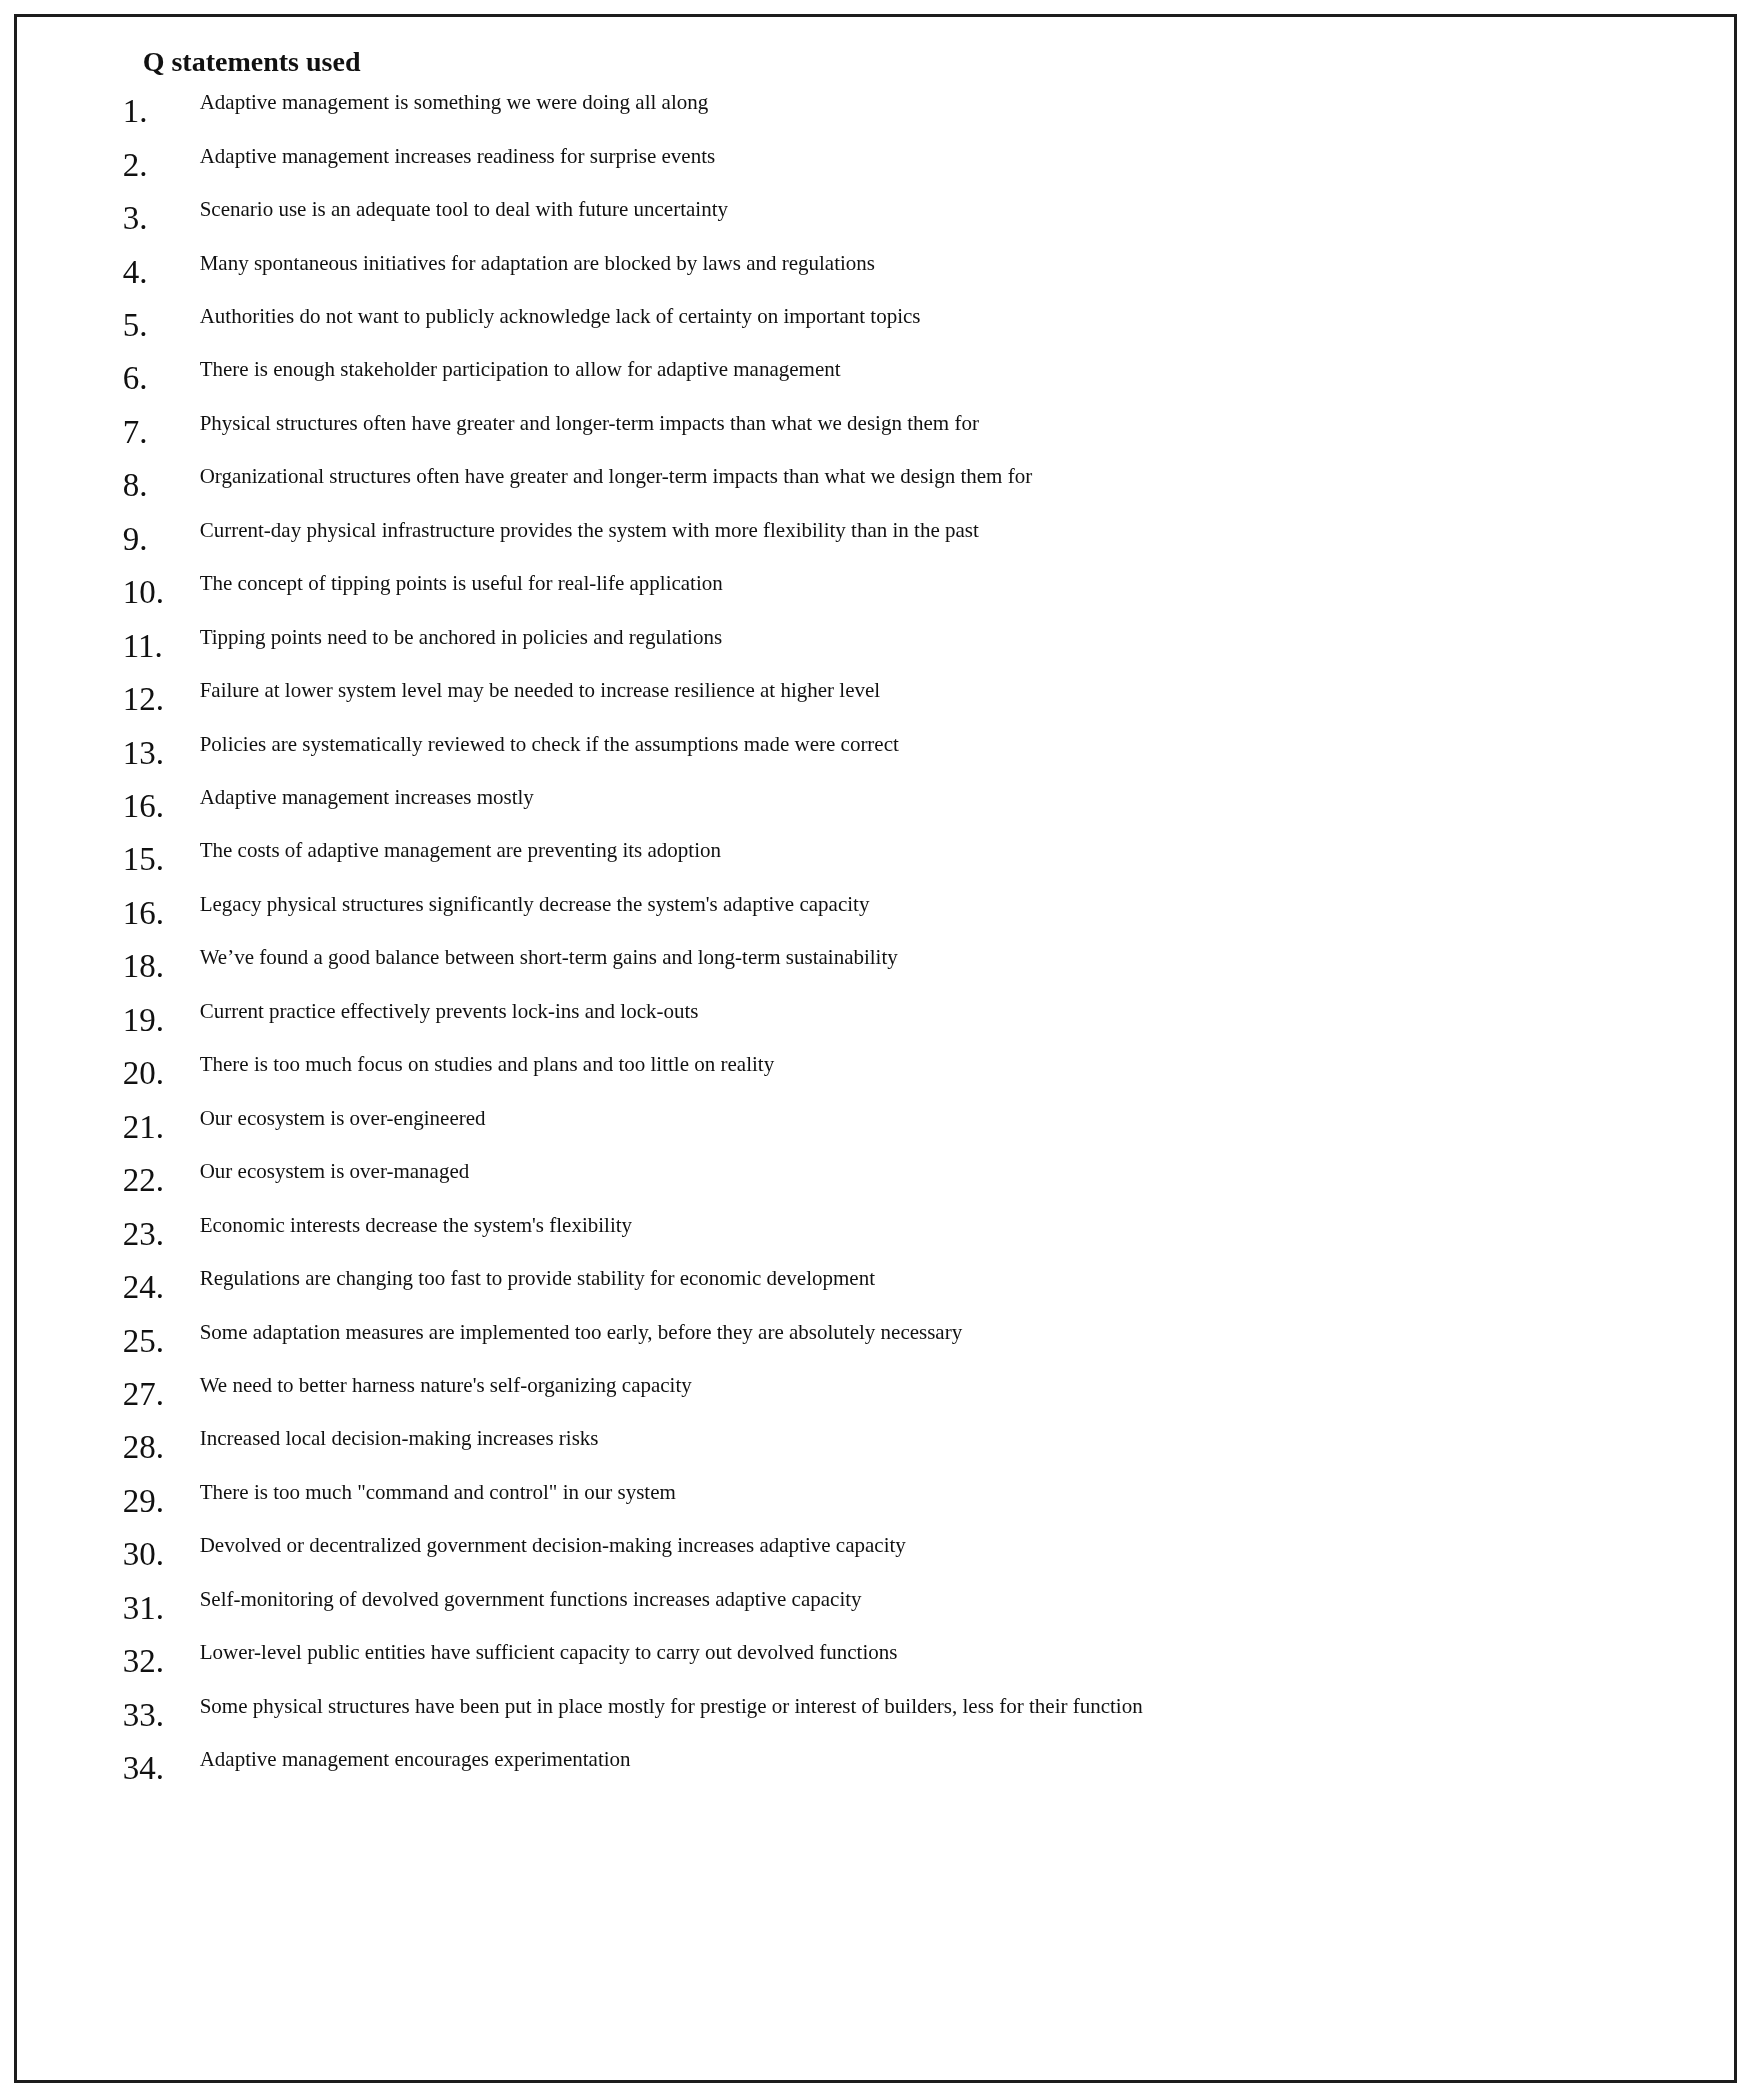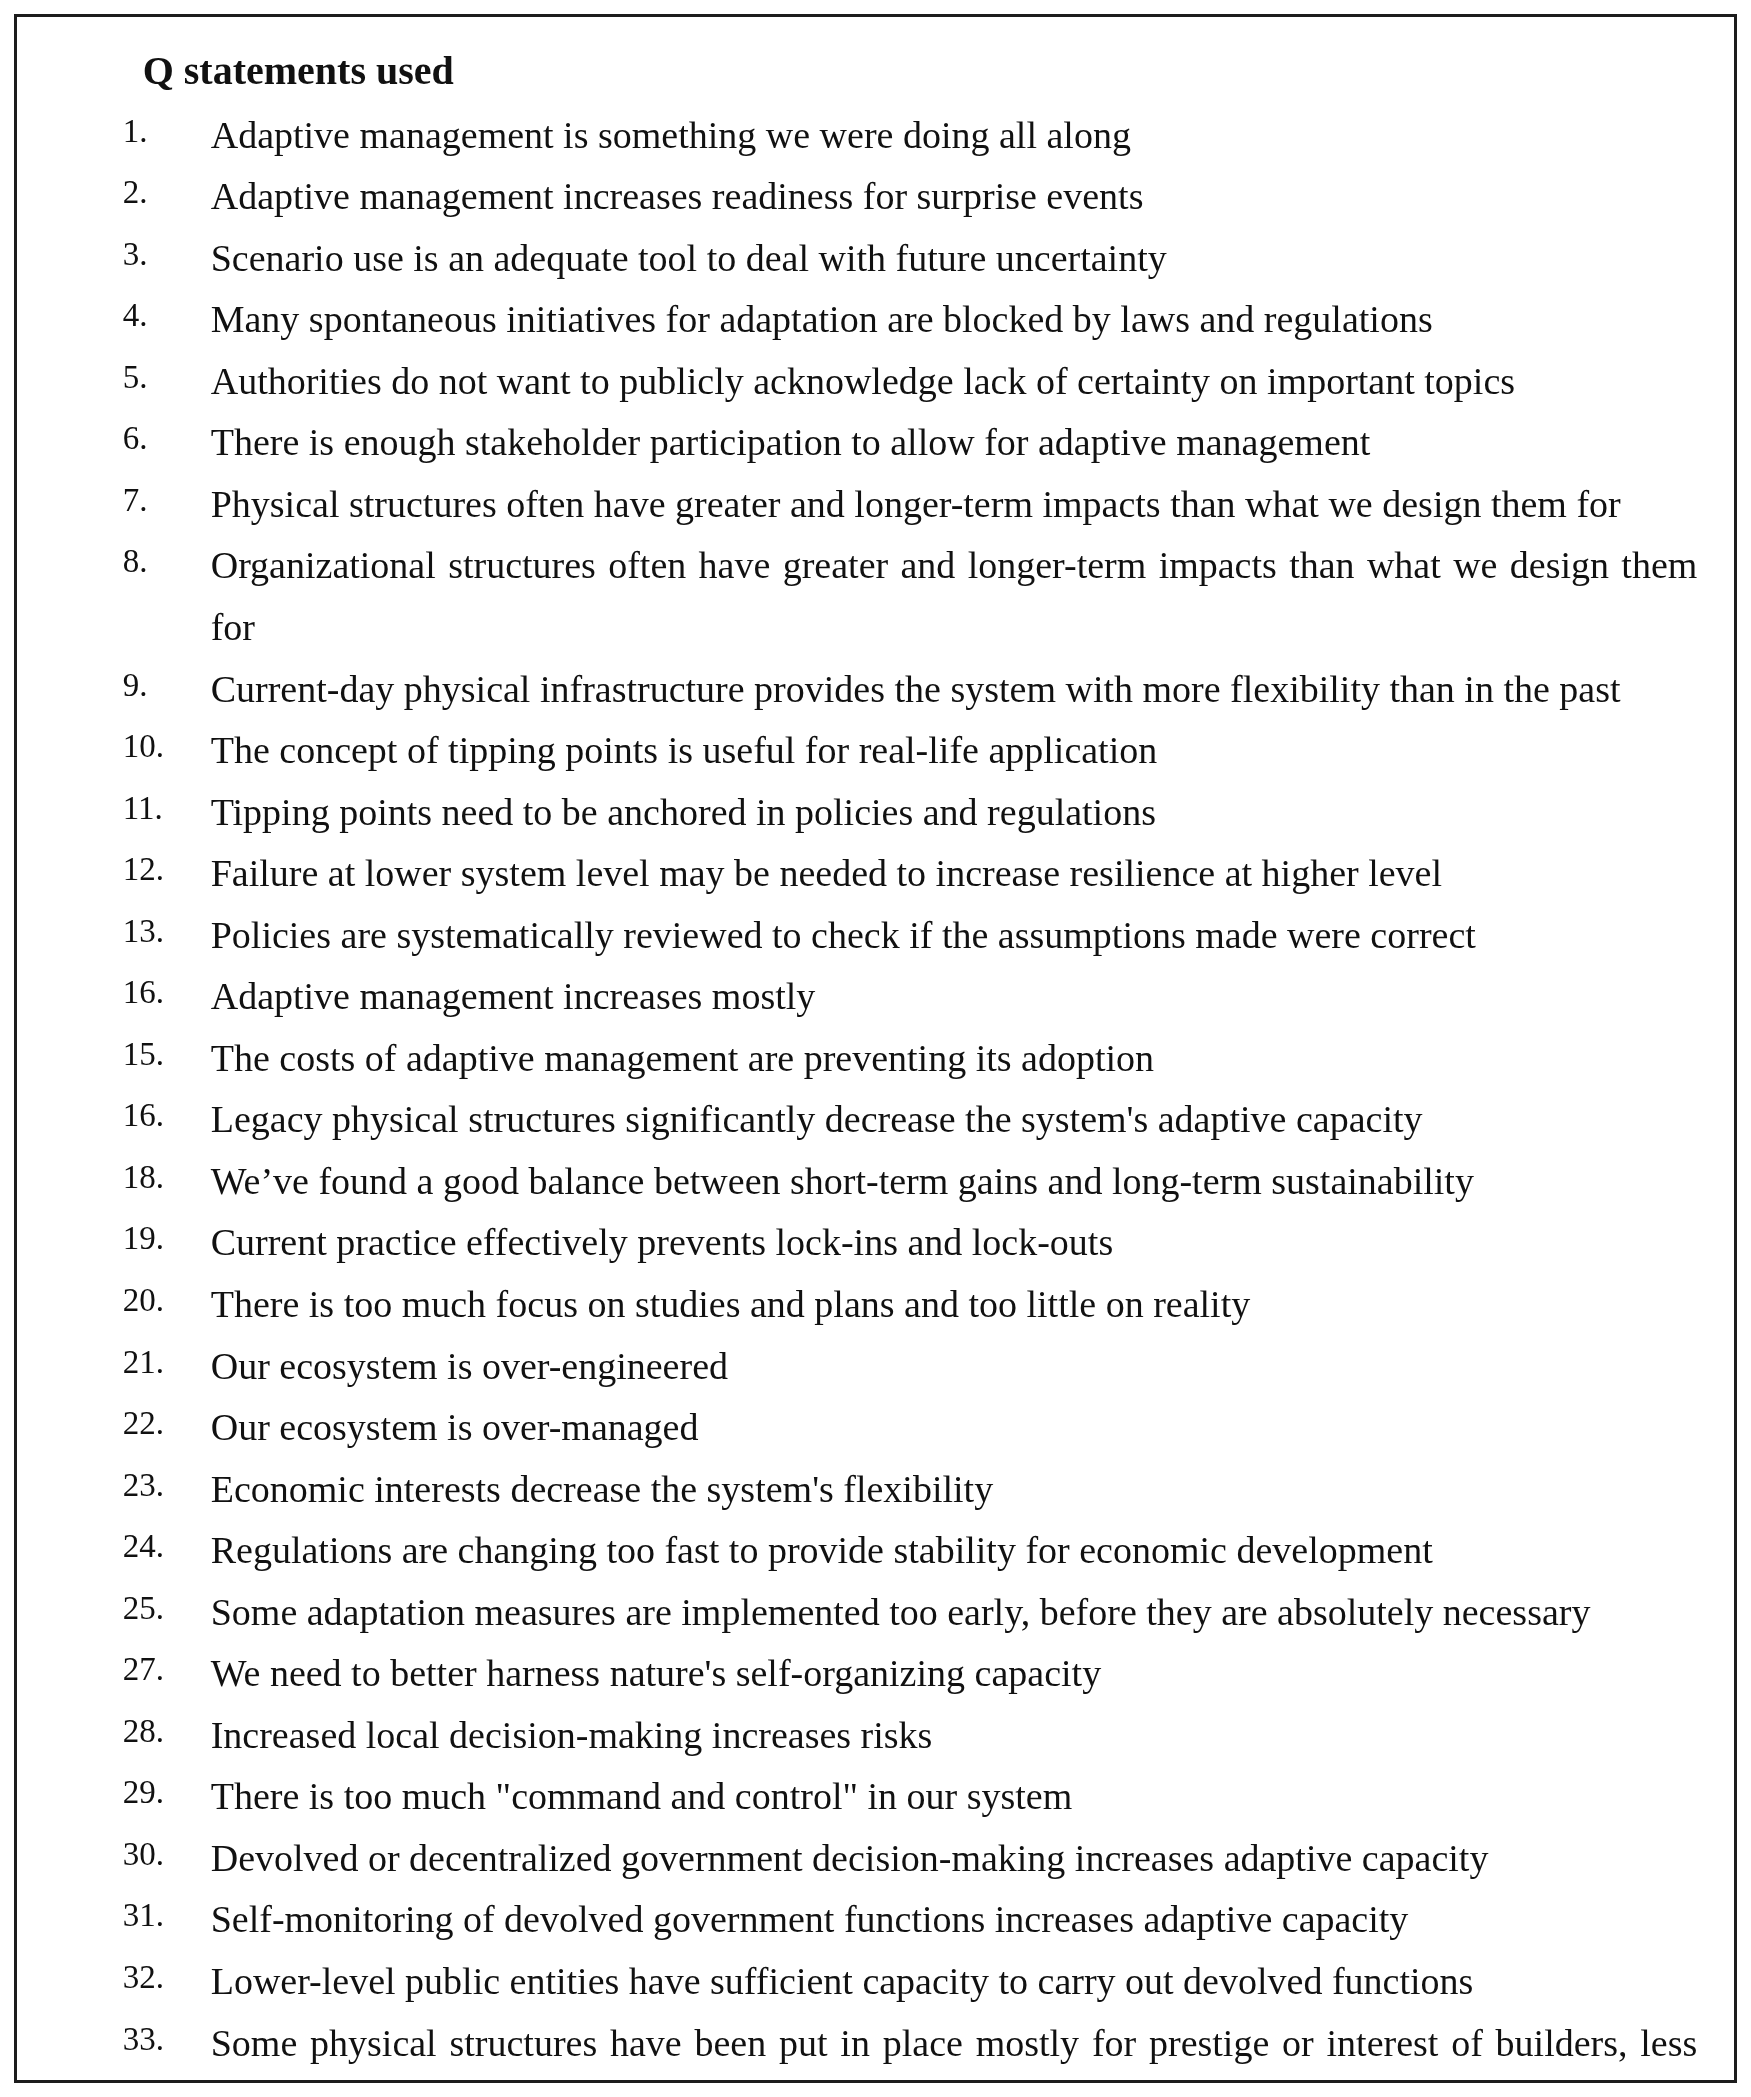--- a/index.html
+++ b/index.html
@@ -19,45 +19,44 @@
     top: 13.7px;
     left: 13.7px;
     right: 13.7px;
     bottom: 13.7px;
     border: 3.2px solid #1c1c1c;
     box-sizing: border-box;
     padding: 22px 37px 21px 106px;
     overflow: hidden;
   }
   .doc-title {
-    font-size: 40px;
+    font-size: 28px;
     font-weight: bold;
     line-height: 1.62;
     margin: 0 0 1.1px 20px;
   }
   .statement-list {
     margin: 0;
     padding: 0;
   }
   .row {
     display: flex;
     align-items: flex-start;
   }
   .num {
     flex: 0 0 77px;
     font-size: 33px;
     line-height: 1.62;
     white-space: nowrap;
   }
   .text {
     flex: 1 1 auto;
-    font-size: 38px;
+    font-size: 21px;
     line-height: 1.62;
     text-align: justify;
-    margin-left: 11px;
   }
 </style>
 </head>
 <body>
 
 <div class="frame">
   <div class="doc-title">Q statements used</div>
 
   <div class="statement-list">
   <div class="row">

